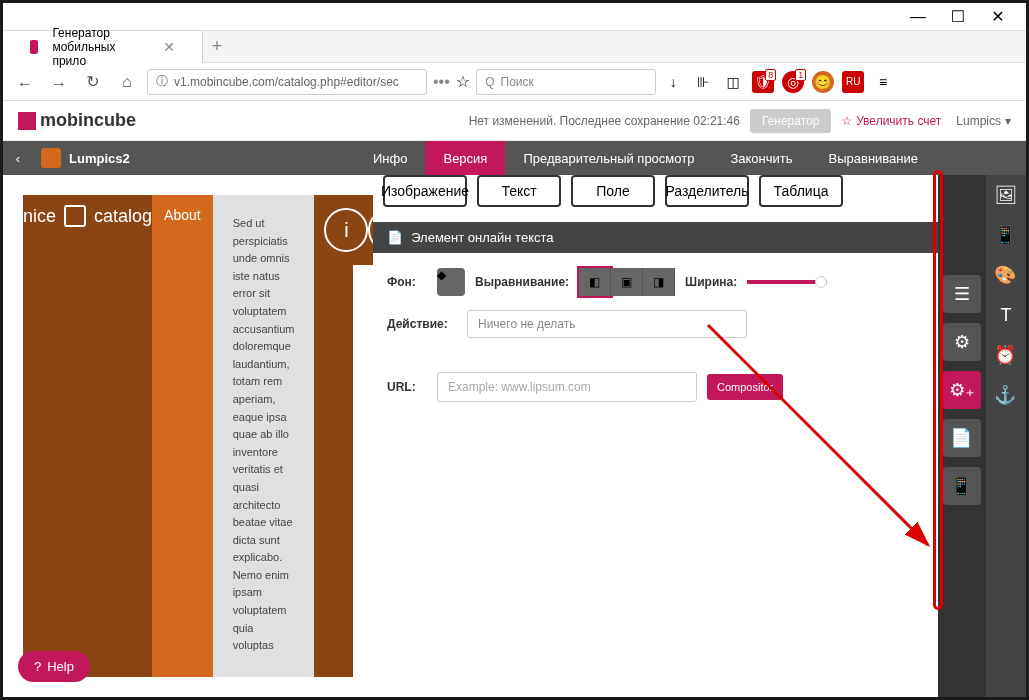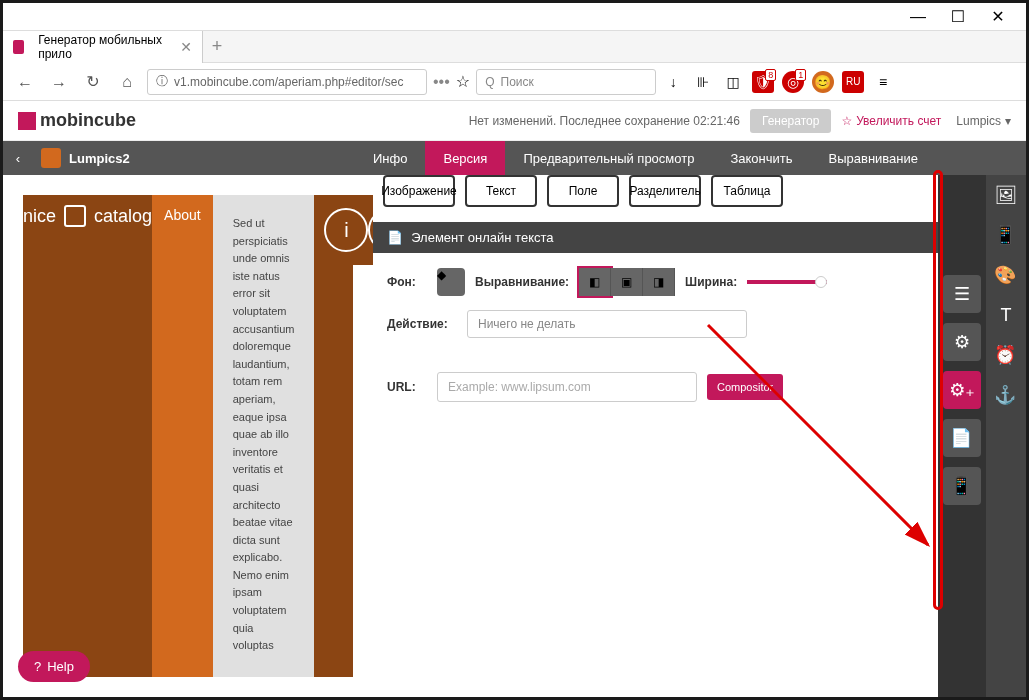--- a/index.html
+++ b/index.html
@@ -1,21 +1,21 @@
 <!DOCTYPE html>
 <html><head>
 <meta charset="utf-8">
 <style>
 *{margin:0;padding:0;box-sizing:border-box;font-family:Arial,sans-serif}
 body{background:#f0f0f0;width:1029px;height:700px;overflow:hidden}
 .browser{border:3px solid #1a1a1a;background:#fff;height:700px;display:flex;flex-direction:column}
 .window-controls{display:flex;justify-content:flex-end;align-items:center;height:28px;padding:0 8px;border-bottom:1px solid #ddd}
 .win-ctrl{width:40px;height:28px;display:flex;align-items:center;justify-content:center;cursor:pointer}
 .tab-bar{display:flex;align-items:center;height:32px;background:#f5f5f5;border-bottom:1px solid #ddd}
-.tab{display:flex;align-items:center;padding:0 10px;height:32px;background:#fff;border-right:1px solid #ccc;font-size:12px;gap:14px;max-width:200px}
+.tab{display:flex;align-items:center;padding:0 27px;height:32px;background:#fff;border-right:1px solid #ccc;font-size:12px;gap:14px;max-width:200px}
 .tab-icon{width:14px;height:14px;background:#c2185b;border-radius:2px}
 .tab-close{font-size:14px;color:#888;cursor:pointer}
 .new-tab{width:28px;text-align:center;font-size:18px;color:#888;cursor:pointer}
 .url-bar{display:flex;align-items:center;height:38px;padding:0 8px;gap:6px;border-bottom:1px solid #ddd}
 .nav-btn{width:28px;height:28px;display:flex;align-items:center;justify-content:center;color:#555;font-size:16px;cursor:pointer}
 .url-box{flex:1;display:flex;align-items:center;border:1px solid #ccc;border-radius:3px;height:26px;padding:0 8px;font-size:12px;color:#666;gap:6px;max-width:280px}
 .search-box{flex:1;display:flex;align-items:center;border:1px solid #ccc;border-radius:3px;height:26px;padding:0 8px;font-size:12px;color:#888;gap:6px;max-width:180px}
 .toolbar-icons{display:flex;gap:8px;align-items:center}
 .tb-icon{width:22px;height:22px;display:flex;align-items:center;justify-content:center;font-size:14px;cursor:pointer;position:relative}
 .badge{position:absolute;top:-2px;right:-2px;background:#fff;color:#c00;font-size:9px;border:1px solid #c00;padding:0 2px;border-radius:2px}
@@ -43,21 +43,21 @@
 .mock-about{background:#d2691e;color:#fff;text-align:center;padding:12px;font-size:14px}
 .mock-body{background:#e0e0e0;padding:20px;font-size:11px;color:#444;line-height:1.6;min-height:190px}
 .mock-gap{height:30px;background:#fff}
 .mock-divider{border-top:1px solid #aaa;border-bottom:1px solid #aaa;height:22px;background:#e8e8e8}
 .mock-dashed{height:28px;background:#fff;border:1px dashed #333;border-left:none;border-right:none}
 .mock-footer{background:#8b4513;height:70px;display:flex;align-items:center;justify-content:space-around;padding:0 10px}
 .footer-icon{width:44px;height:44px;border:2px solid #fff;border-radius:50%;display:flex;align-items:center;justify-content:center;color:#fff;font-size:20px}
 .mock-bottom{height:30px;background:#e0e0e0}
 .editor-panel{flex:1;background:#fff;padding-top:0;position:relative}
 .element-toolbar{display:flex;gap:10px;padding:0 10px;margin-bottom:15px}
-.elem-btn{width:72px;height:32px;border:2px solid #333;border-radius:4px;background:#fff;display:flex;flex-direction:column;align-items:center;justify-content:center;font-size:12px;cursor:pointer;position:relative}
+.elem-btn{width:84px;height:32px;border:2px solid #333;border-radius:4px;background:#fff;display:flex;flex-direction:column;align-items:center;justify-content:center;font-size:14px;cursor:pointer;position:relative}
 .elem-btn::before{content:'';width:30px;height:12px;background:#333;margin-bottom:2px;display:none}
 .section-header{background:#444;color:#fff;padding:8px 14px;font-size:13px;display:flex;align-items:center;gap:8px;margin-bottom:15px}
 .props{padding:0 14px;font-size:12px;display:flex;flex-direction:column;gap:14px}
 .prop-row{display:flex;align-items:center;gap:10px}
 .prop-label{font-weight:bold;color:#333;min-width:40px}
 .prop-swatch{width:28px;height:28px;background:#666;border-radius:4px;cursor:pointer}
 .align-group{display:flex;gap:0}
 .align-btn{width:32px;height:28px;background:#666;display:flex;align-items:center;justify-content:center;cursor:pointer;border-right:1px solid #555}
 .align-btn.active{outline:2px solid #c2185b}
 .slider{flex:1;height:4px;background:#c2185b;position:relative;max-width:80px}
@@ -92,21 +92,21 @@
     </div>
     <div class="new-tab">+</div>
   </div>
   <div class="url-bar">
     <div class="nav-btn">←</div>
     <div class="nav-btn">→</div>
     <div class="nav-btn">↻</div>
     <div class="nav-btn">⌂</div>
     <div class="url-box">
       <span>ⓘ</span>
-      <span>v1.mobincube.com/aperiam.php#editor/sec</span>
+      <span>v1.mobincube.com/catalog.php#editor/sec</span>
     </div>
     <span style="color:#888">•••</span>
     <span>☆</span>
     <div class="search-box">
       <span>Q</span>
       <span>Поиск</span>
     </div>
     <div class="toolbar-icons">
       <div class="tb-icon">↓</div>
       <div class="tb-icon">⊪</div>

